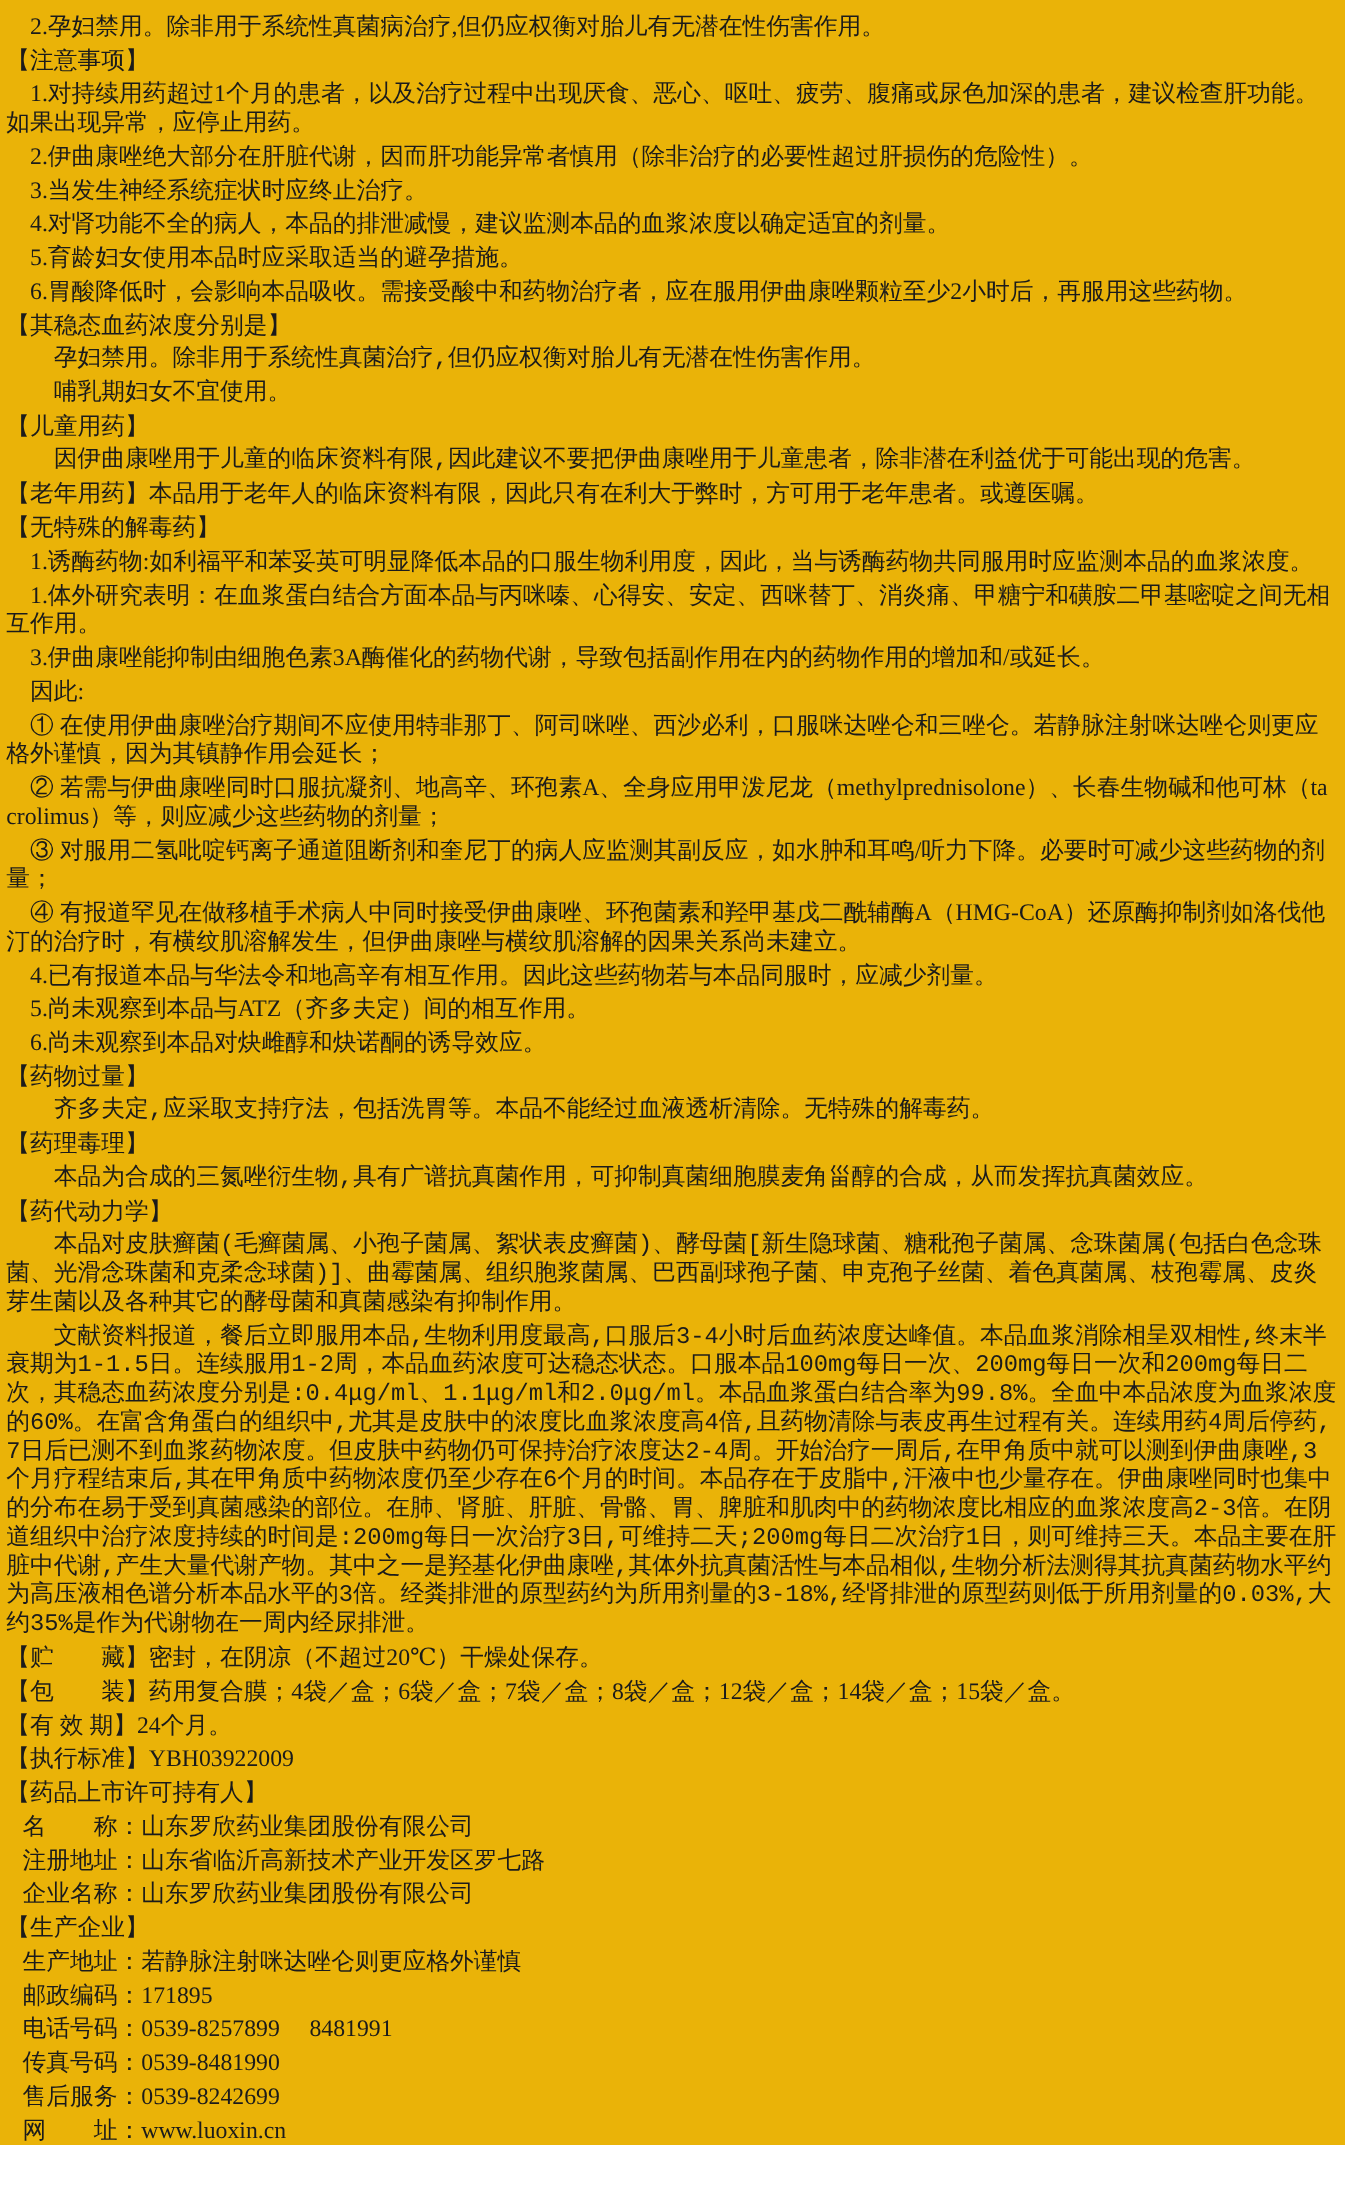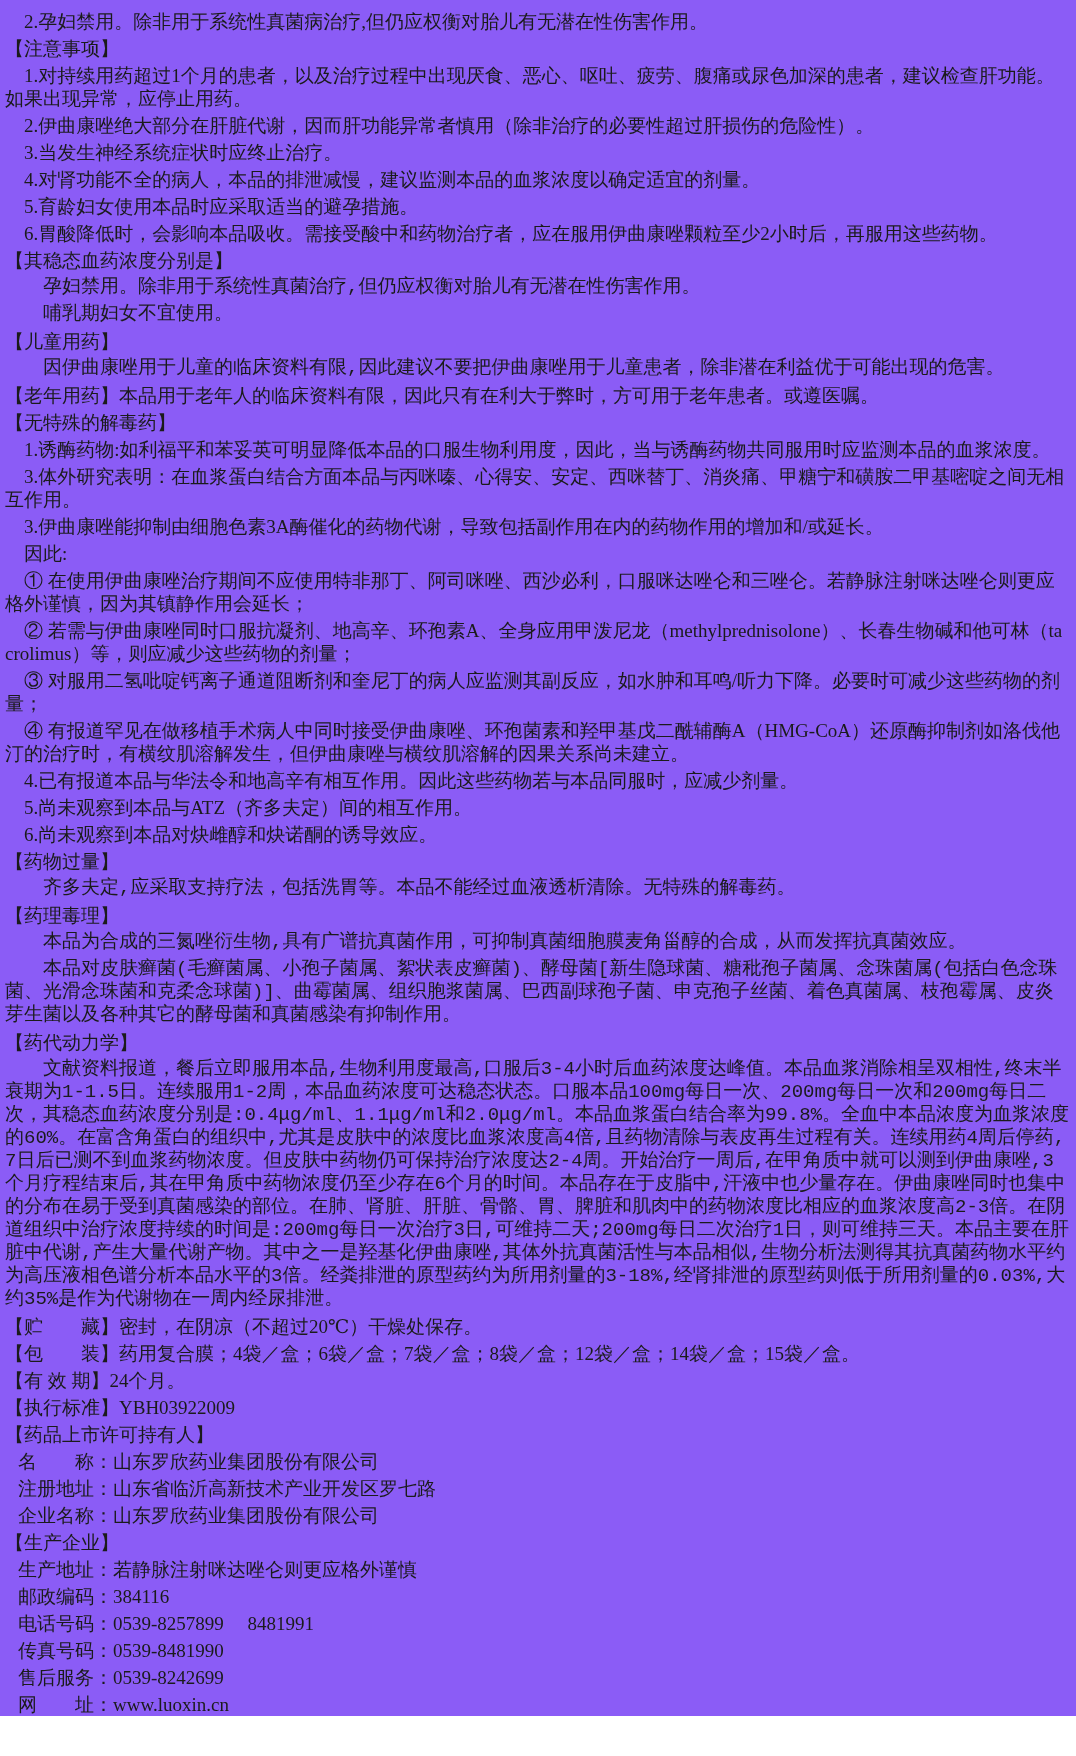--- a/index.html
+++ b/index.html
@@ -29,62 +29,62 @@
   }
   .para.header        { text-indent: 0; }
   .para.header-inline { text-indent: 0; }
   .para.num           { text-indent: 19px; }
   .para.body          { text-indent: 38px; font-family: Liberation Mono, monospace; }
   .para.contact       { text-indent: 13px; }
 </style>
 </head>
 <body>
 
-<div class="doc" id="doc-body" style="background: #8b5cf6; color: rgb(27, 27, 27);">
+<div class="doc" id="doc-body" style="background: #eab308; color: rgb(27, 27, 27);">
     <p class="para num">2.孕妇禁用。除非用于系统性真菌病治疗,但仍应权衡对胎儿有无潜在性伤害作用。</p>
     <p class="para header">【注意事项】</p>
     <p class="para num">1.对持续用药超过1个月的患者，以及治疗过程中出现厌食、恶心、呕吐、疲劳、腹痛或尿色加深的患者，建议检查肝功能。如果出现异常，应停止用药。</p>
     <p class="para num">2.伊曲康唑绝大部分在肝脏代谢，因而肝功能异常者慎用（除非治疗的必要性超过肝损伤的危险性）。</p>
     <p class="para num">3.当发生神经系统症状时应终止治疗。</p>
     <p class="para num">4.对肾功能不全的病人，本品的排泄减慢，建议监测本品的血浆浓度以确定适宜的剂量。</p>
     <p class="para num">5.育龄妇女使用本品时应采取适当的避孕措施。</p>
     <p class="para num">6.胃酸降低时，会影响本品吸收。需接受酸中和药物治疗者，应在服用伊曲康唑颗粒至少2小时后，再服用这些药物。</p>
     <p class="para header">【其稳态血药浓度分别是】</p>
     <p class="para body">孕妇禁用。除非用于系统性真菌治疗,但仍应权衡对胎儿有无潜在性伤害作用。</p>
     <p class="para body">哺乳期妇女不宜使用。</p>
     <p class="para header">【儿童用药】</p>
     <p class="para body">因伊曲康唑用于儿童的临床资料有限,因此建议不要把伊曲康唑用于儿童患者，除非潜在利益优于可能出现的危害。</p>
     <p class="para header-inline">【老年用药】本品用于老年人的临床资料有限，因此只有在利大于弊时，方可用于老年患者。或遵医嘱。</p>
     <p class="para header">【无特殊的解毒药】</p>
     <p class="para num">1.诱酶药物:如利福平和苯妥英可明显降低本品的口服生物利用度，因此，当与诱酶药物共同服用时应监测本品的血浆浓度。</p>
-    <p class="para num">3.体外研究表明：在血浆蛋白结合方面本品与丙咪嗪、心得安、安定、西咪替丁、消炎痛、甲糖宁和磺胺二甲基嘧啶之间无相互作用。</p>
+    <p class="para num">1.体外研究表明：在血浆蛋白结合方面本品与丙咪嗪、心得安、安定、西咪替丁、消炎痛、甲糖宁和磺胺二甲基嘧啶之间无相互作用。</p>
     <p class="para num">3.伊曲康唑能抑制由细胞色素3A酶催化的药物代谢，导致包括副作用在内的药物作用的增加和/或延长。</p>
     <p class="para num">因此:</p>
     <p class="para num">① 在使用伊曲康唑治疗期间不应使用特非那丁、阿司咪唑、西沙必利，口服咪达唑仑和三唑仑。若静脉注射咪达唑仑则更应格外谨慎，因为其镇静作用会延长；</p>
     <p class="para num">② 若需与伊曲康唑同时口服抗凝剂、地高辛、环孢素A、全身应用甲泼尼龙（methylprednisolone）、长春生物碱和他可林（tacrolimus）等，则应减少这些药物的剂量；</p>
     <p class="para num">③ 对服用二氢吡啶钙离子通道阻断剂和奎尼丁的病人应监测其副反应，如水肿和耳鸣/听力下降。必要时可减少这些药物的剂量；</p>
     <p class="para num">④ 有报道罕见在做移植手术病人中同时接受伊曲康唑、环孢菌素和羟甲基戊二酰辅酶A（HMG-CoA）还原酶抑制剂如洛伐他汀的治疗时，有横纹肌溶解发生，但伊曲康唑与横纹肌溶解的因果关系尚未建立。</p>
     <p class="para num">4.已有报道本品与华法令和地高辛有相互作用。因此这些药物若与本品同服时，应减少剂量。</p>
     <p class="para num">5.尚未观察到本品与ATZ（齐多夫定）间的相互作用。</p>
     <p class="para num">6.尚未观察到本品对炔雌醇和炔诺酮的诱导效应。</p>
     <p class="para header">【药物过量】</p>
     <p class="para body">齐多夫定,应采取支持疗法，包括洗胃等。本品不能经过血液透析清除。无特殊的解毒药。</p>
     <p class="para header">【药理毒理】</p>
     <p class="para body">本品为合成的三氮唑衍生物,具有广谱抗真菌作用，可抑制真菌细胞膜麦角甾醇的合成，从而发挥抗真菌效应。</p>
+    <p class="para header">【药代动力学】</p>
     <p class="para body">本品对皮肤癣菌(毛癣菌属、小孢子菌属、絮状表皮癣菌)、酵母菌[新生隐球菌、糖秕孢子菌属、念珠菌属(包括白色念珠菌、光滑念珠菌和克柔念球菌)]、曲霉菌属、组织胞浆菌属、巴西副球孢子菌、申克孢子丝菌、着色真菌属、枝孢霉属、皮炎芽生菌以及各种其它的酵母菌和真菌感染有抑制作用。</p>
-    <p class="para header">【药代动力学】</p>
     <p class="para body">文献资料报道，餐后立即服用本品,生物利用度最高,口服后3-4小时后血药浓度达峰值。本品血浆消除相呈双相性,终末半衰期为1-1.5日。连续服用1-2周，本品血药浓度可达稳态状态。口服本品100mg每日一次、200mg每日一次和200mg每日二次，其稳态血药浓度分别是:0.4μg/ml、1.1μg/ml和2.0μg/ml。本品血浆蛋白结合率为99.8%。全血中本品浓度为血浆浓度的60%。在富含角蛋白的组织中,尤其是皮肤中的浓度比血浆浓度高4倍,且药物清除与表皮再生过程有关。连续用药4周后停药,7日后已测不到血浆药物浓度。但皮肤中药物仍可保持治疗浓度达2-4周。开始治疗一周后,在甲角质中就可以测到伊曲康唑,3个月疗程结束后,其在甲角质中药物浓度仍至少存在6个月的时间。本品存在于皮脂中,汗液中也少量存在。伊曲康唑同时也集中的分布在易于受到真菌感染的部位。在肺、肾脏、肝脏、骨骼、胃、脾脏和肌肉中的药物浓度比相应的血浆浓度高2-3倍。在阴道组织中治疗浓度持续的时间是:200mg每日一次治疗3日,可维持二天;200mg每日二次治疗1日，则可维持三天。本品主要在肝脏中代谢,产生大量代谢产物。其中之一是羟基化伊曲康唑,其体外抗真菌活性与本品相似,生物分析法测得其抗真菌药物水平约为高压液相色谱分析本品水平的3倍。经粪排泄的原型药约为所用剂量的3-18%,经肾排泄的原型药则低于所用剂量的0.03%,大约35%是作为代谢物在一周内经尿排泄。</p>
     <p class="para header-inline">【贮　　藏】密封，在阴凉（不超过20℃）干燥处保存。</p>
     <p class="para header-inline">【包　　装】药用复合膜；4袋／盒；6袋／盒；7袋／盒；8袋／盒；12袋／盒；14袋／盒；15袋／盒。</p>
     <p class="para header-inline">【有 效 期】24个月。</p>
     <p class="para header-inline">【执行标准】YBH03922009</p>
     <p class="para header">【药品上市许可持有人】</p>
     <p class="para contact">名　　称：山东罗欣药业集团股份有限公司</p>
     <p class="para contact">注册地址：山东省临沂高新技术产业开发区罗七路</p>
     <p class="para contact">企业名称：山东罗欣药业集团股份有限公司</p>
     <p class="para header">【生产企业】</p>
     <p class="para contact">生产地址：若静脉注射咪达唑仑则更应格外谨慎</p>
-    <p class="para contact">邮政编码：384116</p>
+    <p class="para contact">邮政编码：171895</p>
     <p class="para contact">电话号码：0539-8257899　 8481991</p>
     <p class="para contact">传真号码：0539-8481990</p>
     <p class="para contact">售后服务：0539-8242699</p>
     <p class="para contact">网　　址：www.luoxin.cn</p>
   </div>
 
 </body></html>

